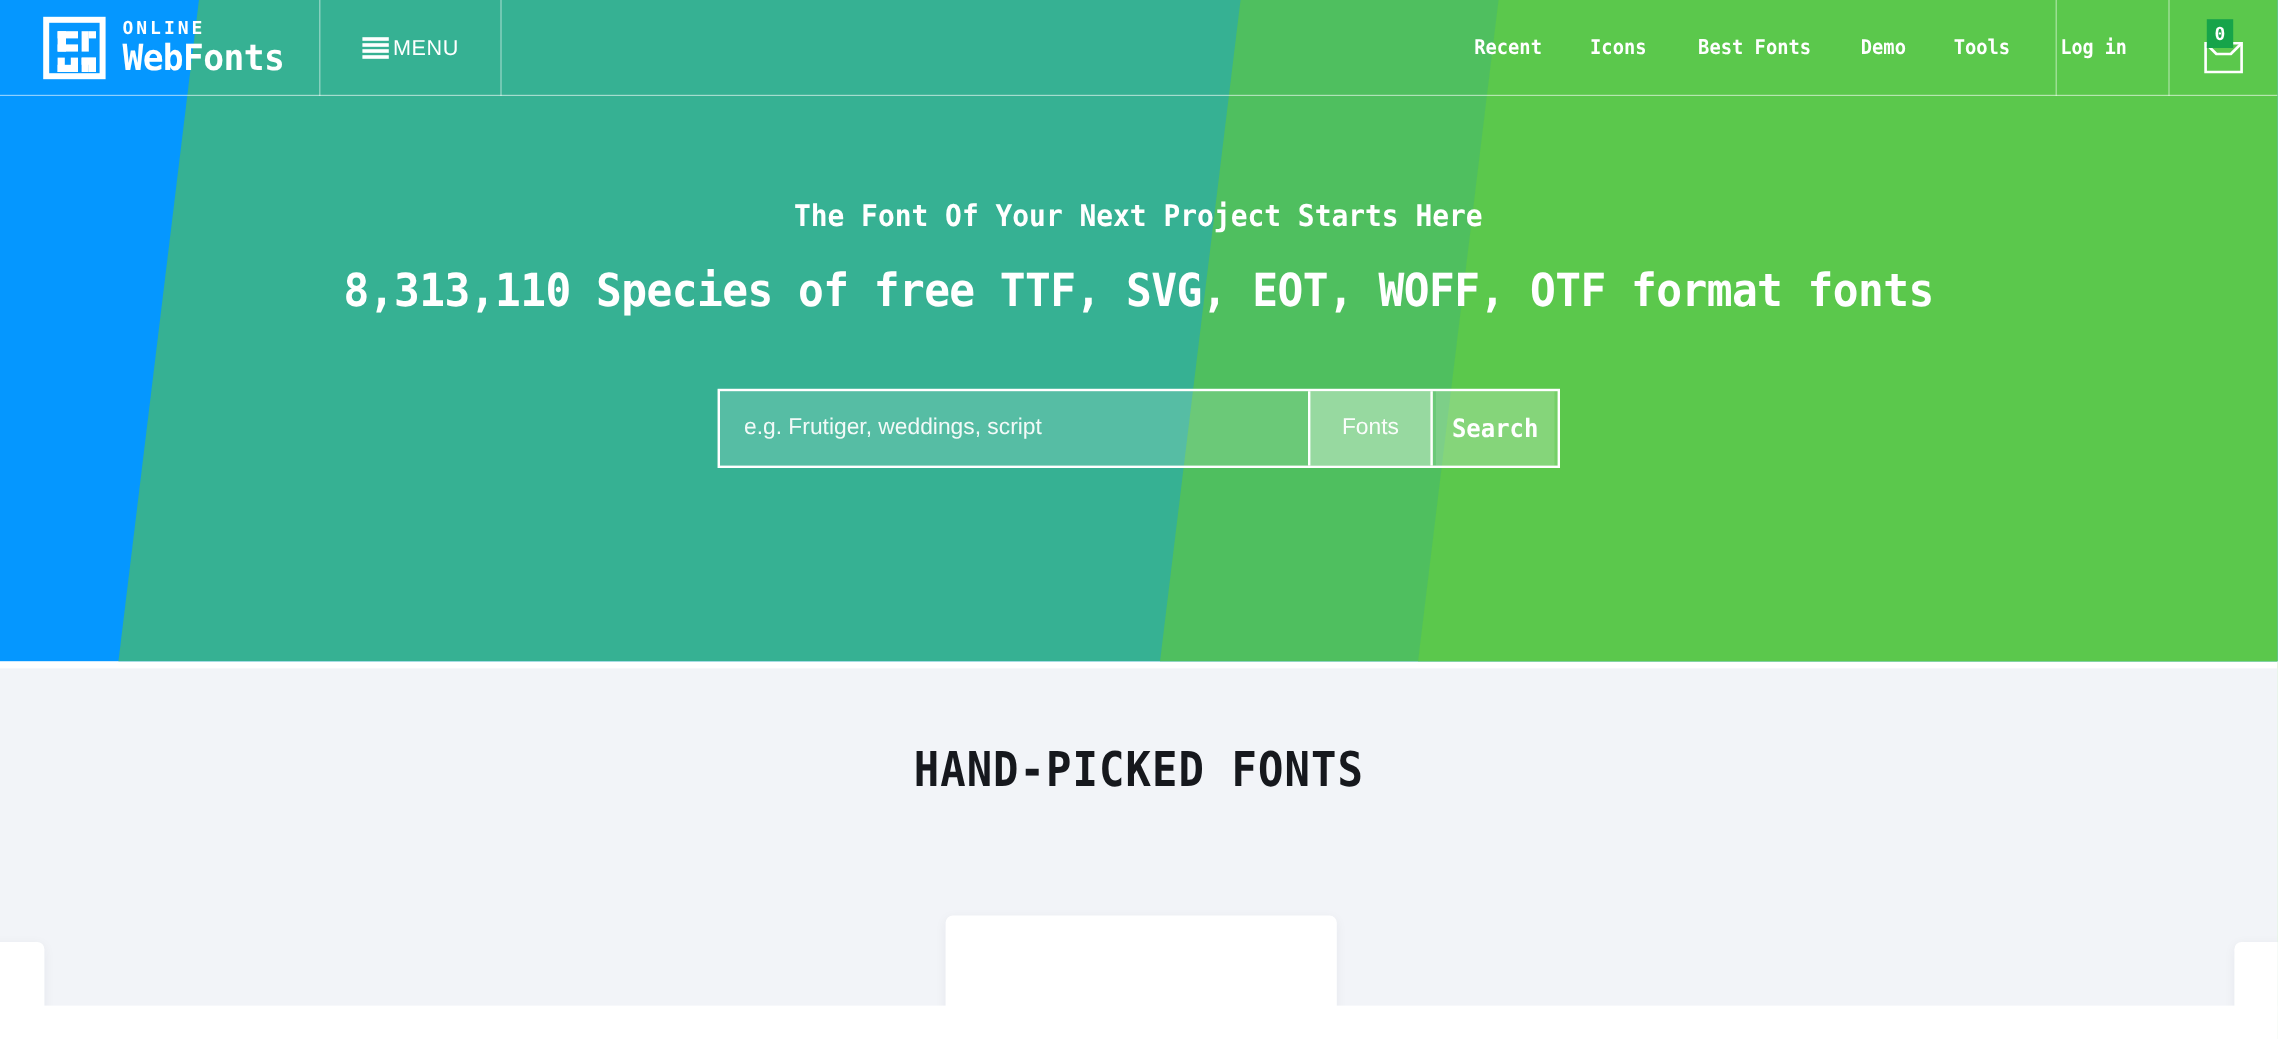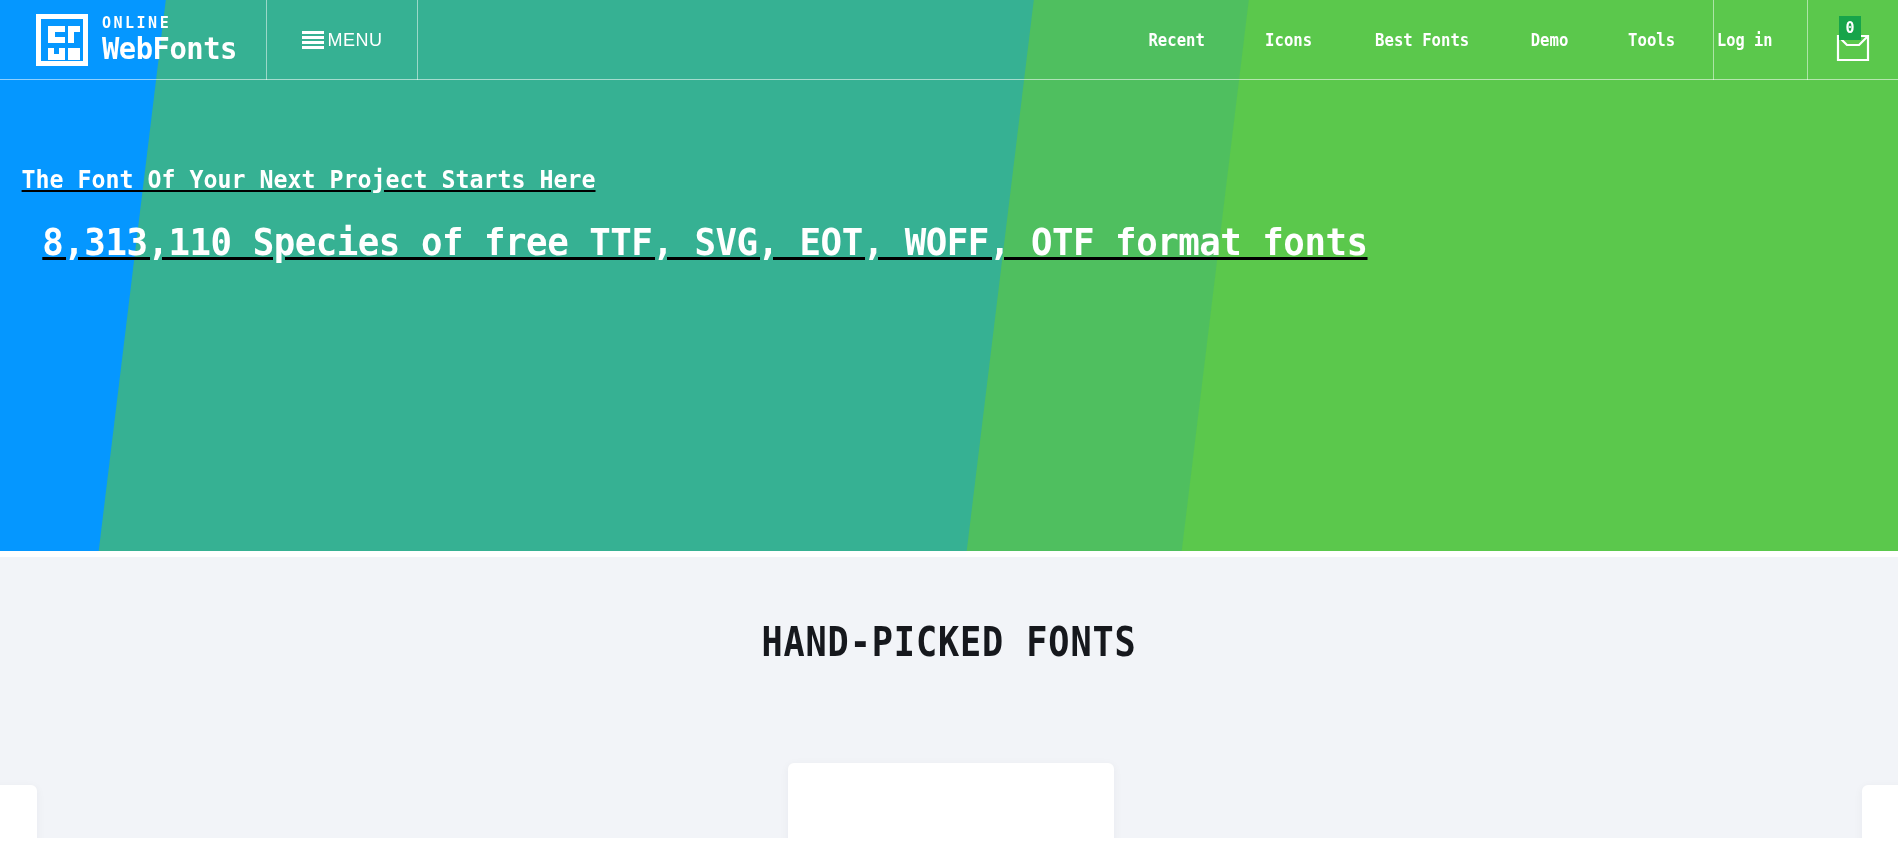--- a/index.html
+++ b/index.html
@@ -148,21 +148,21 @@
     font-size: 18px;
     font-family: "Liberation Sans", sans-serif;
     letter-spacing: 0.5px;
   }
 
   .nav-spacer { flex: 1 1 auto; }
 
   .nav-links {
     display: flex;
     align-items: center;
-    gap: 56px;
+    gap: 36px;
     padding-right: 36px;
     height: 80px;
   }
   .nav-link {
     color: #ffffff;
     font-family: "DejaVu Sans Mono", monospace;
     font-weight: bold;
     font-size: 17px;
     letter-spacing: 0px;
     text-decoration: none;
@@ -211,22 +211,21 @@
   .tray-icon { position: absolute; left: 4px; top: 16px; }
 
   
   .hero-content {
     position: absolute;
     left: 0; top: 0;
     width: 1898px; height: 551px;
     z-index: 10;
     display: flex;
     flex-direction: column;
-    align-items: flex-start;
-    text-decoration: underline;
+    align-items: center;
   }
   .hero-sub {
     margin-top: 165px;
     color: #ffffff;
     font-family: "DejaVu Sans Mono", monospace;
     font-weight: bold;
     font-size: 25px;
     letter-spacing: 0px;
     transform: scaleX(0.93);
     white-space: nowrap;
@@ -397,20 +396,25 @@
         </svg>
       </div>
     </div>
   </div>
   <div class="header-rule"></div>
 
   <div class="hero-content">
     <div class="hero-sub">The Font Of Your Next Project Starts Here</div>
     <div class="hero-title">8,313,110 Species of free TTF, SVG, EOT, WOFF, OTF format fonts</div>
 
+    <div class="search-row">
+      <input class="search-input" type="text" placeholder="e.g. Frutiger, weddings, script" style="">
+      <div class="search-type">Fonts</div>
+      <button class="search-btn">Search</button>
+    </div>
   </div>
 
   <div class="section">
     <div class="section-title">HAND-PICKED FONTS</div>
   </div>
 
   <div class="cards">
     <div class="card card-left"></div>
     <div class="card card-mid"></div>
     <div class="card card-right"></div>

